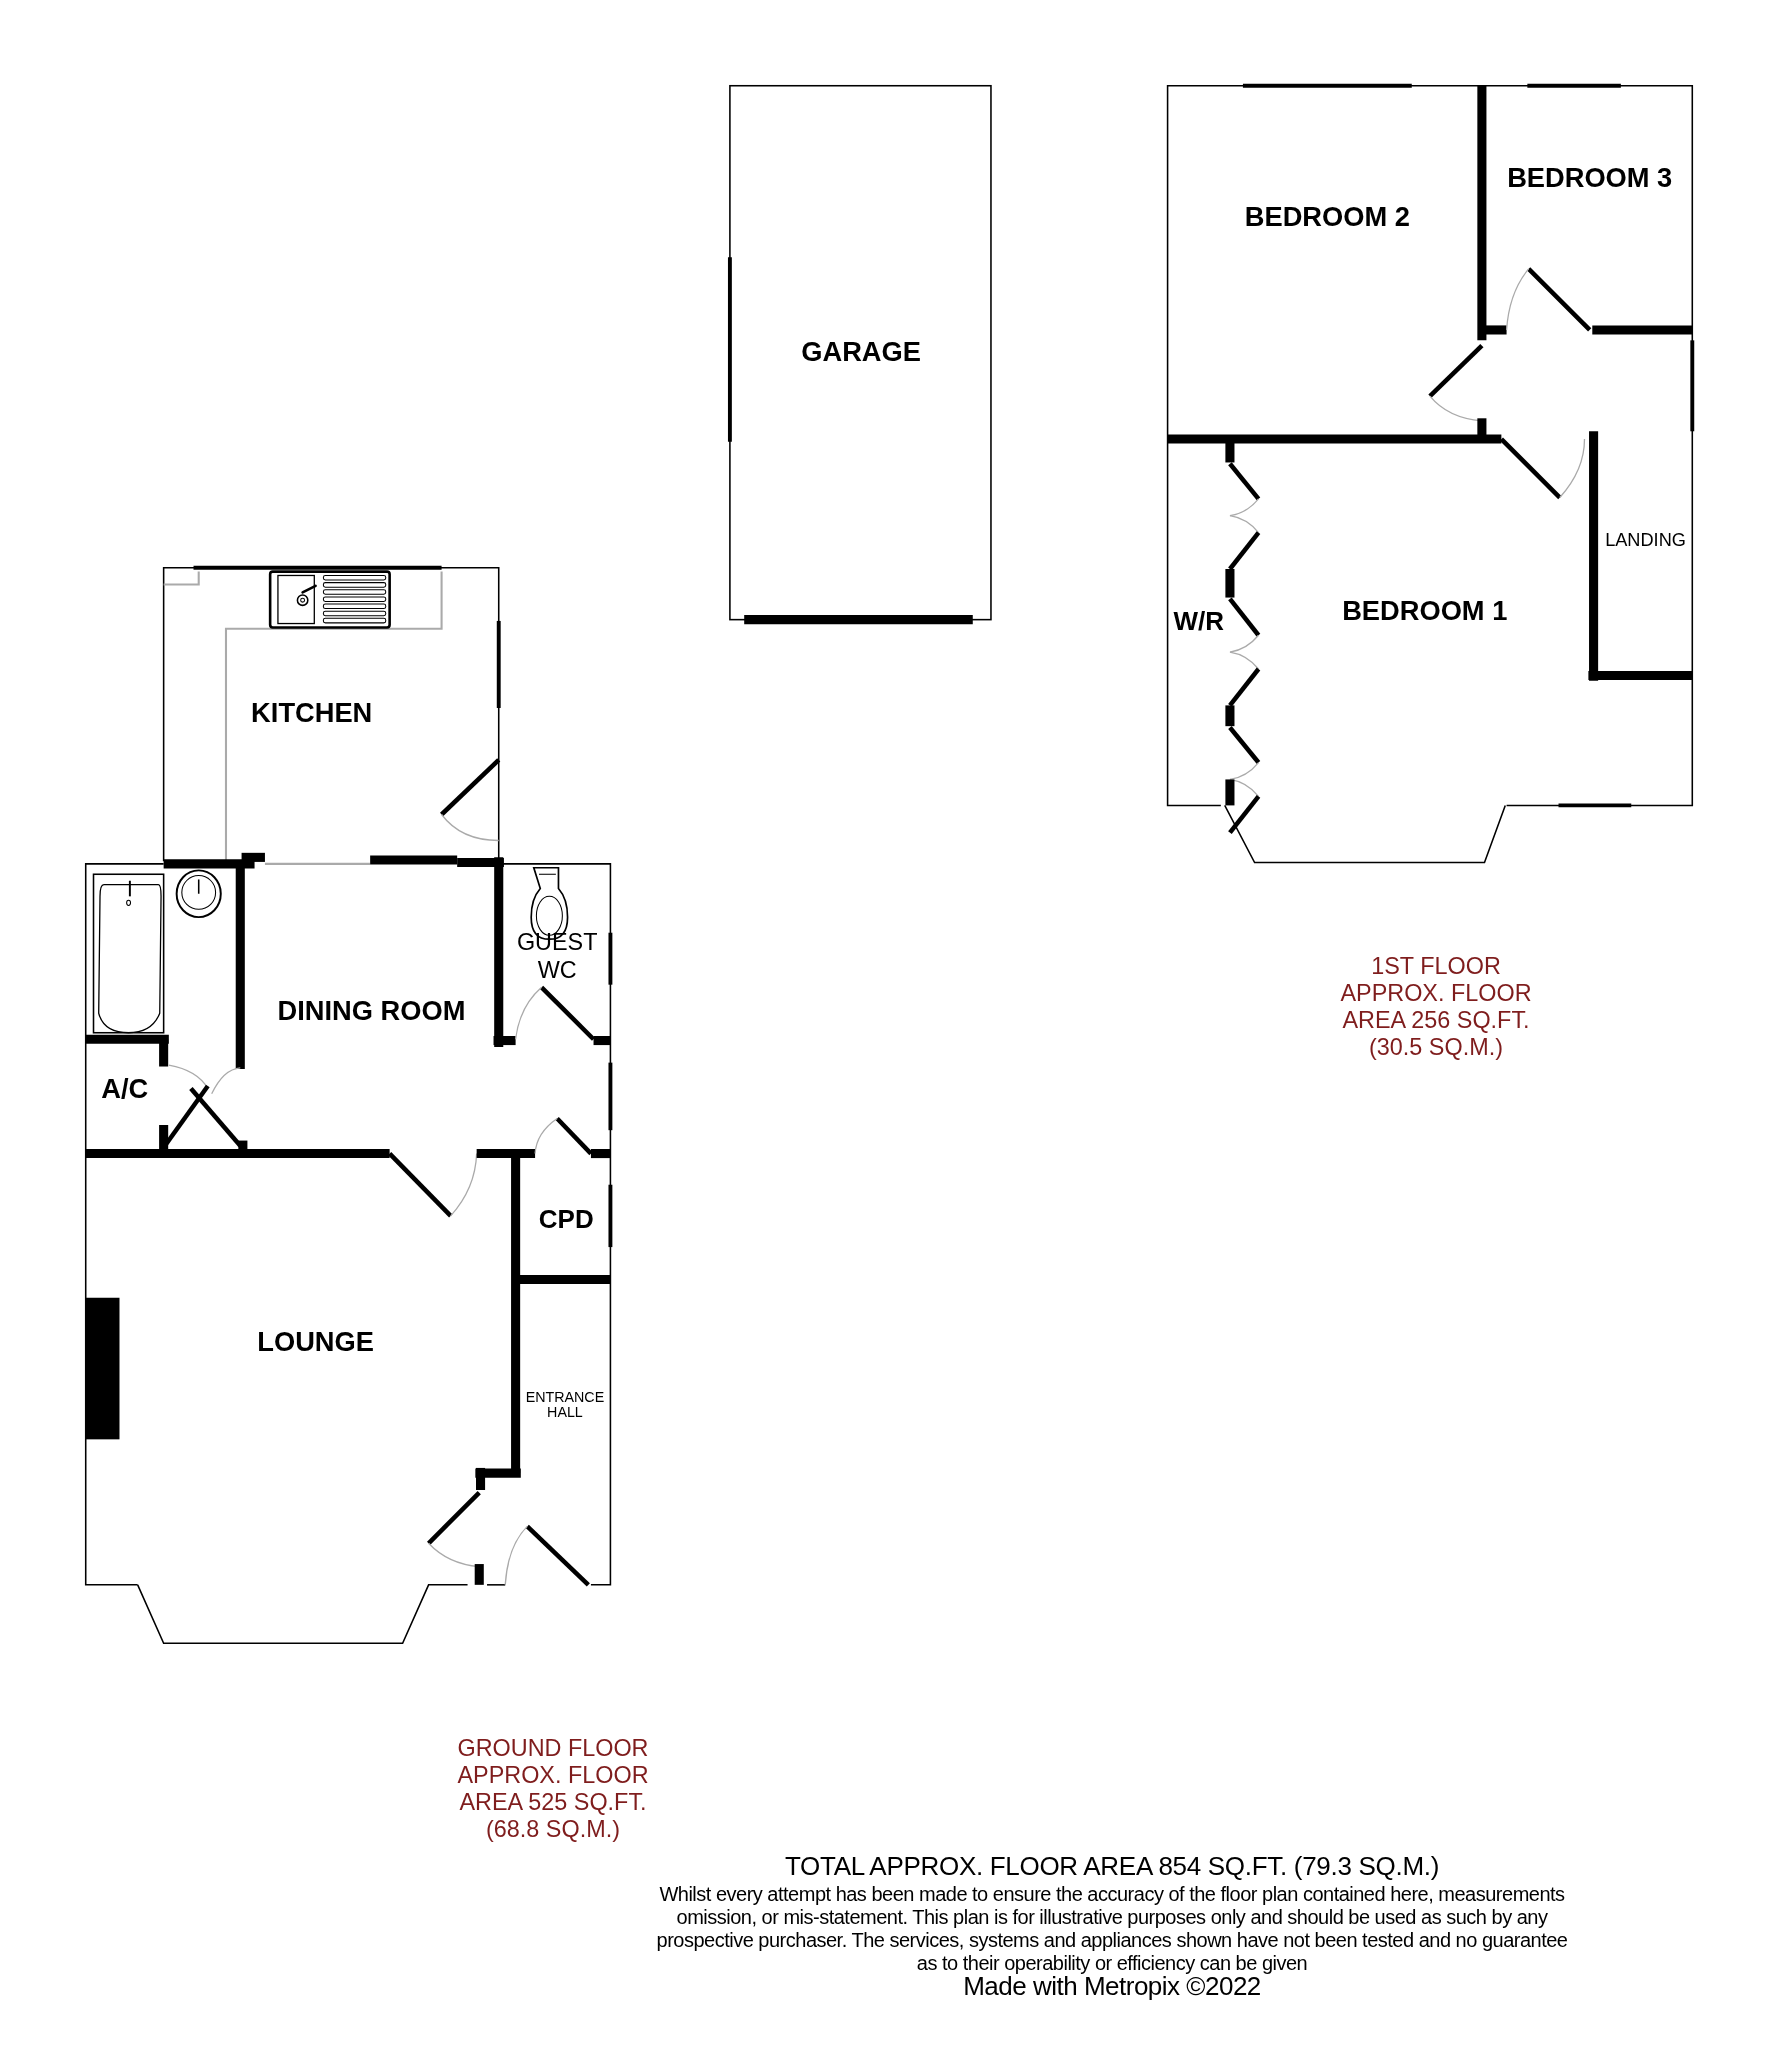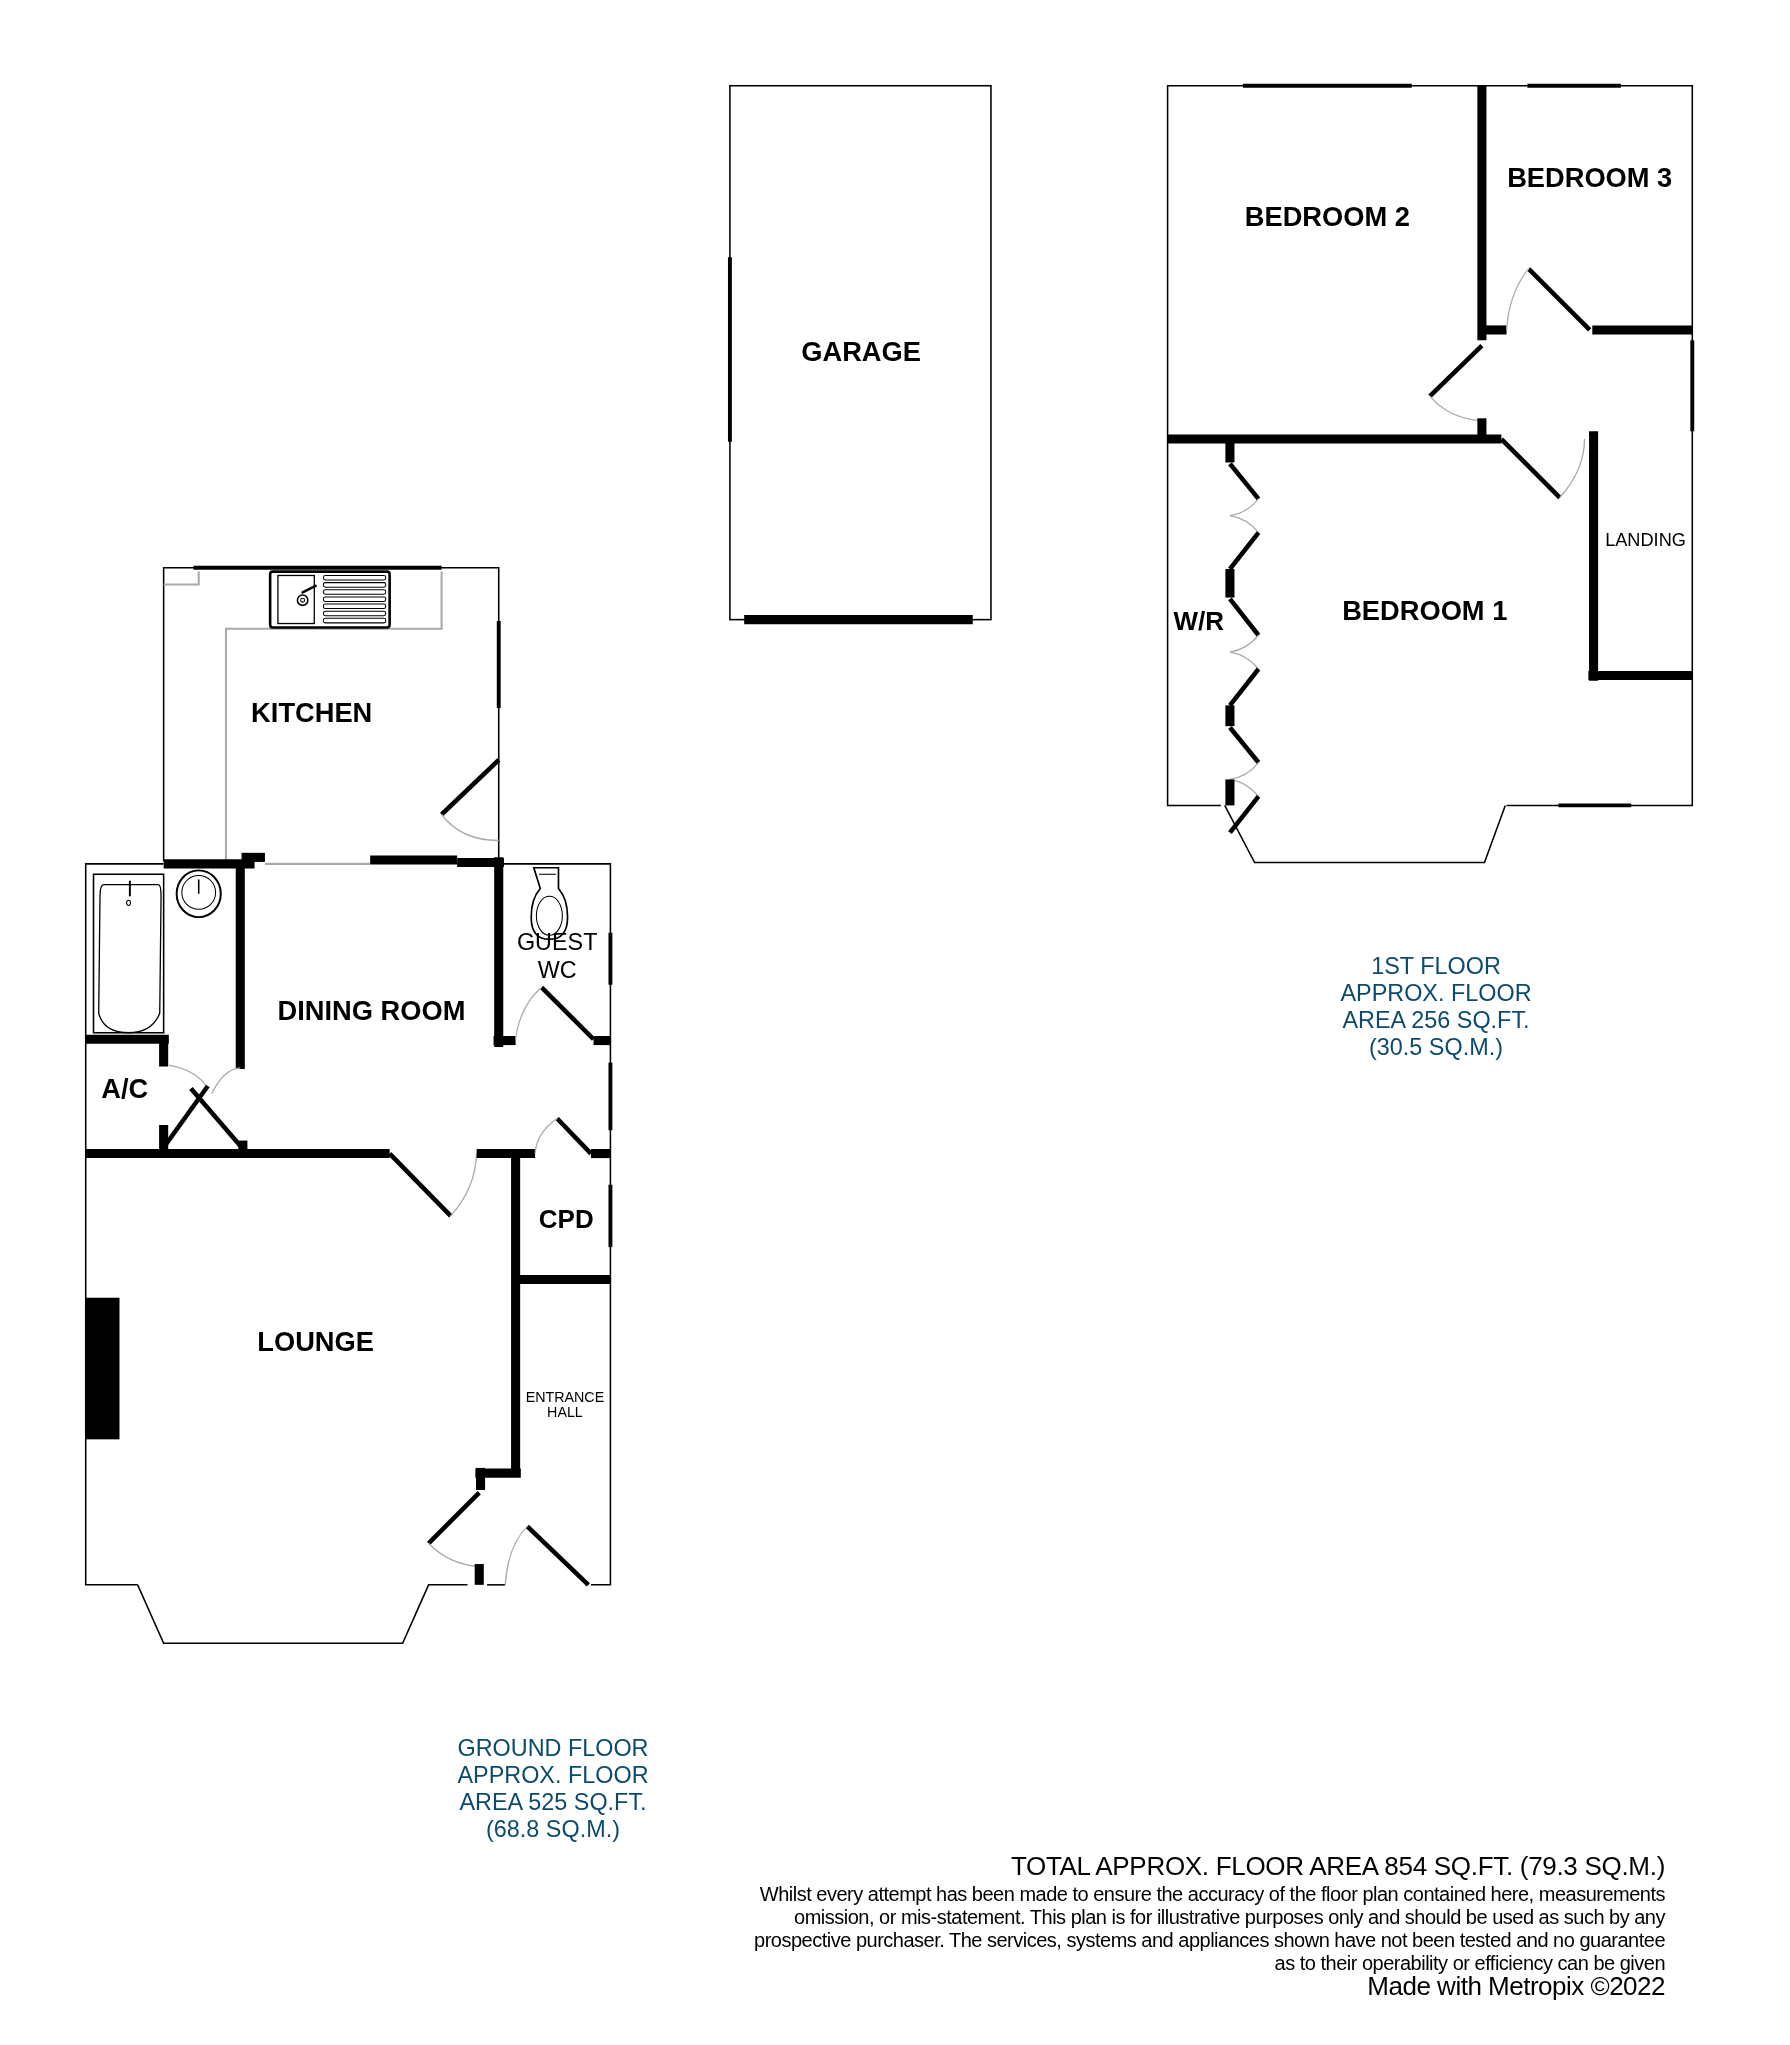--- a/index.html
+++ b/index.html
@@ -9,24 +9,24 @@
   .lbl-n { font-family: "Liberation Sans", sans-serif; font-weight: normal; fill: #000; }
   .thin { stroke: #000; stroke-width: 1.2; fill: none; }
   .thick { stroke: #000; stroke-width: 7; fill: none; stroke-linecap: butt; }
   .door { stroke: #000; stroke-width: 3.5; fill: none; }
   .arc { stroke: #aaaaaa; stroke-width: 1; fill: none; }
   .grey { stroke: #aaaaaa; stroke-width: 1.6; fill: none; }
   .win { stroke: #000; stroke-width: 3; fill: none; }
   .solid { fill: #000; }
   .floor-caption {
     position: absolute; text-align: center;
-    font-family: "Liberation Sans", sans-serif; font-size: 23.4px; line-height: 27px; color: #0c4a6e;
+    font-family: "Liberation Sans", sans-serif; font-size: 23.4px; line-height: 27px; color: #7f1d1d;
   }
   .footer {
-    position: absolute; left: 559px; width: 1106px; top: 1850px; text-align: right;
+    position: absolute; left: 559px; width: 1106px; top: 1850px; text-align: center;
     font-family: "Liberation Sans", sans-serif; color: #000;
   }
   .footer .total { font-size: 26px; line-height: 33px; letter-spacing: -0.3px; }
   .footer .disclaimer { font-size: 20px; line-height: 23px; letter-spacing: -0.5px; }
   .footer .credit { font-size: 26px; line-height: 23px; letter-spacing: -0.5px; }
 </style>
 </head>
 <body>
 
 <svg id="plan" viewBox="0 0 1379 1575" preserveAspectRatio="none" xmlns="http://www.w3.org/2000/svg">

